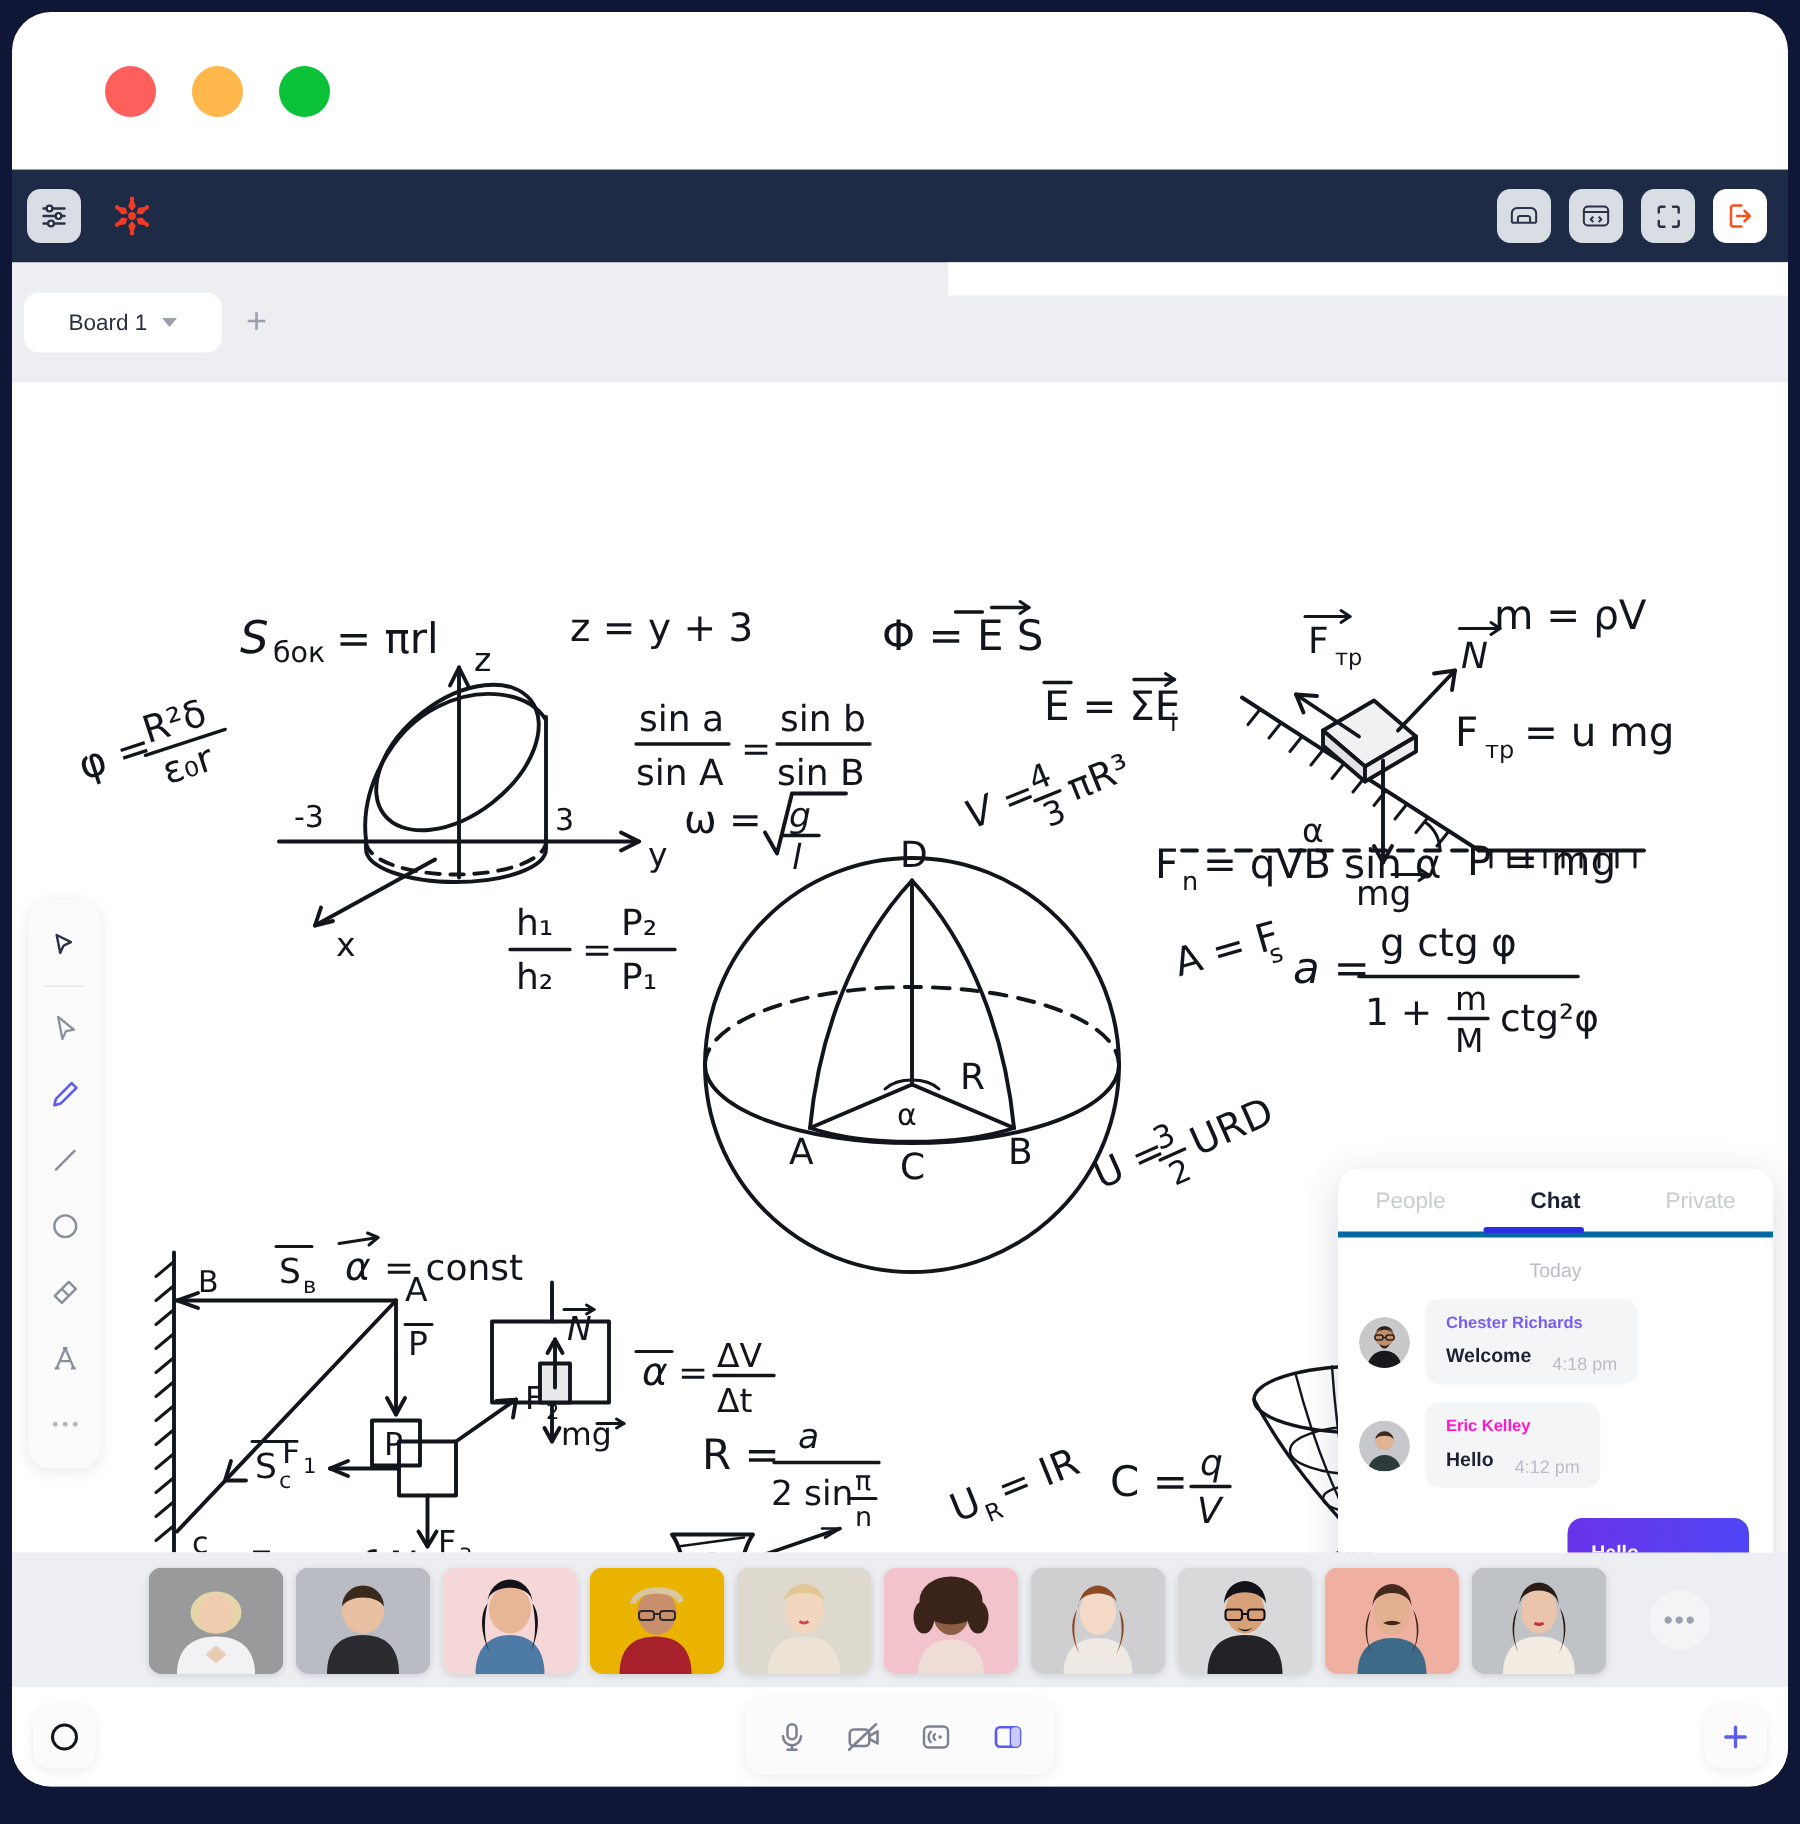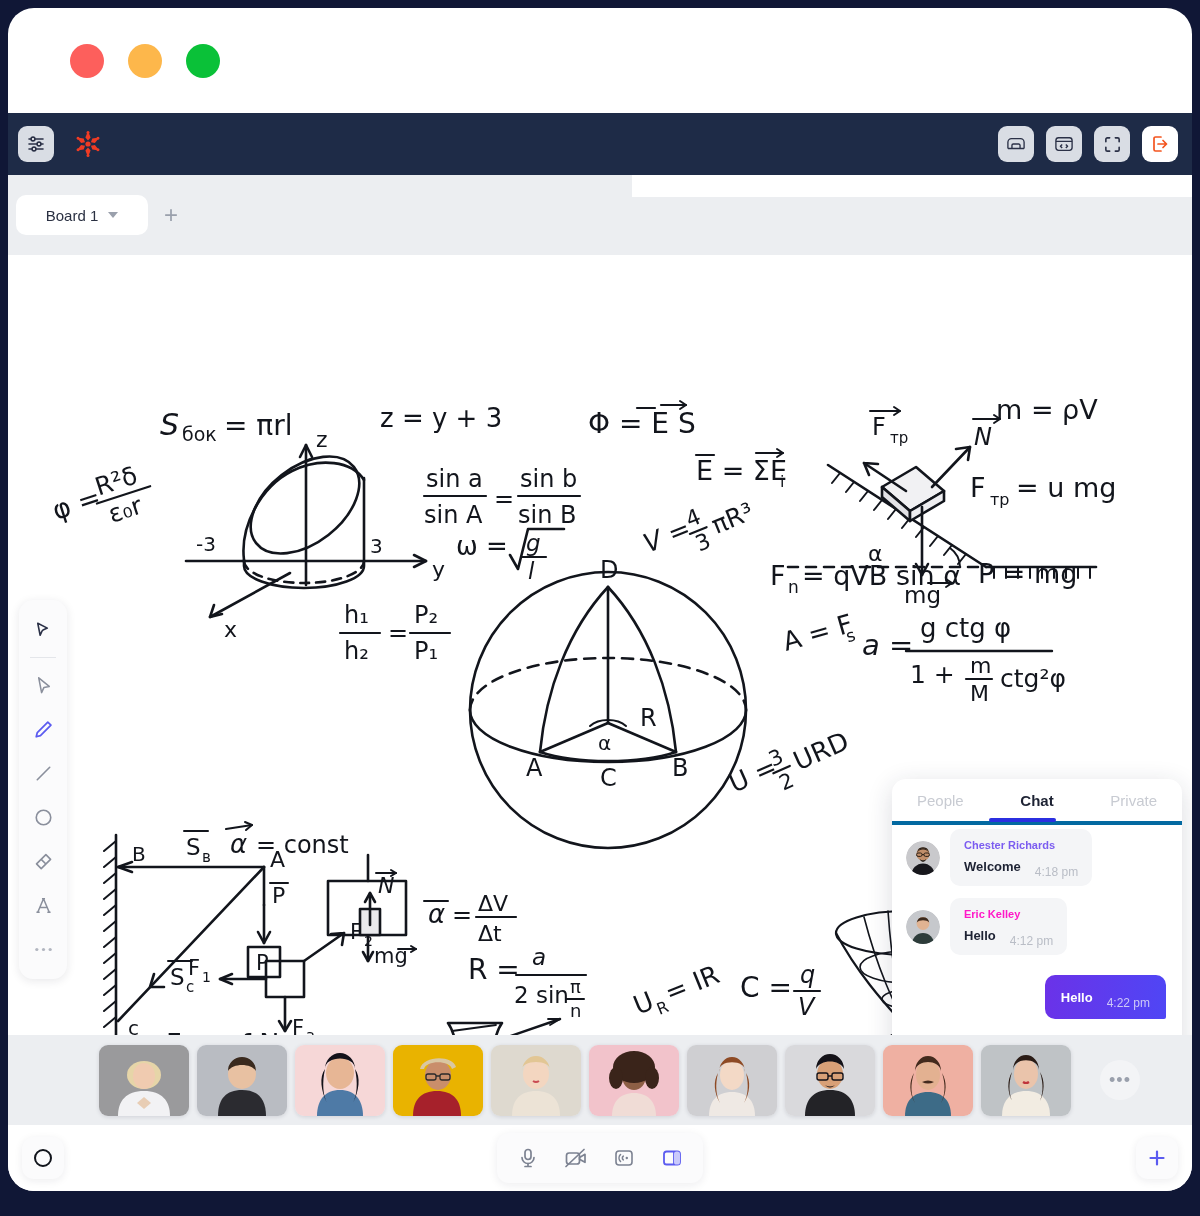--- a/index.html
+++ b/index.html
@@ -743,20 +743,21 @@
         </div>
       </div>
 
       <div class="chatpanel">
         <div class="chat-tabs">
           <div class="chat-tab">People</div>
           <div class="chat-tab active">Chat</div>
           <div class="chat-tab">Private</div>
           <div class="chat-underline"></div>
         </div>
+        <div class="chat-day">Today</div>
 
         <div class="msg">
           <span class="avatar">
             <svg width="34" height="34" viewBox="0 0 34 34">
               <circle cx="17" cy="17" r="17" fill="#c9c9cc"></circle>
               <circle cx="17" cy="13" r="6.6" fill="#c08e6a"></circle>
               <path d="M10.6 12.6 a6.6 6.6 0 0 1 12.8 0 a7 7 0 0 0 -12.8 0 Z" fill="#2a2018"></path>
               <path d="M11.4 9.5 a6.4 6.4 0 0 1 11.2 0 c-3-2.2-8.2-2.2-11.2 0 Z" fill="#2a2018"></path>
               <path d="M13.4 17.8 q3.6 3 7.2 0 q-1.4 3.2 -3.6 3.2 q-2.2 0 -3.6 -3.2 Z" fill="#2a2018"></path>
               <rect x="10.6" y="12" width="5.4" height="3.4" rx="1.5" fill="none" stroke="#2a2018" stroke-width="1"></rect>

